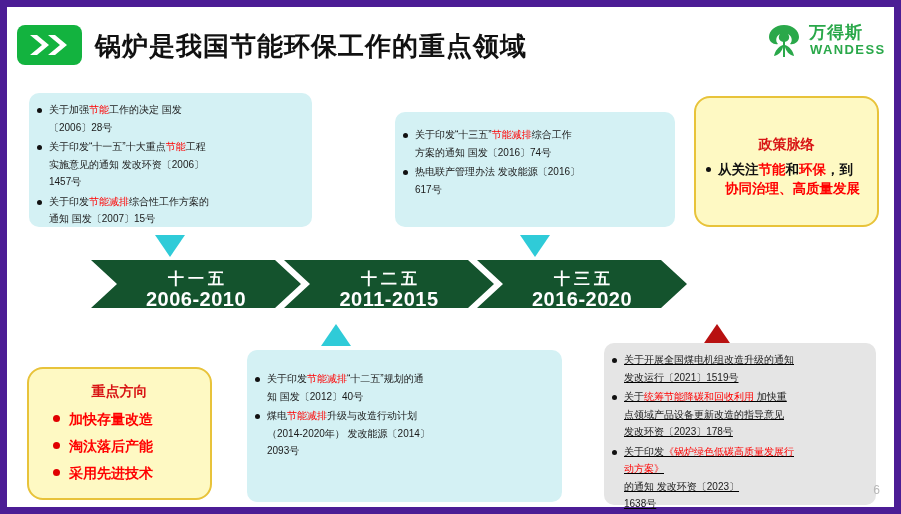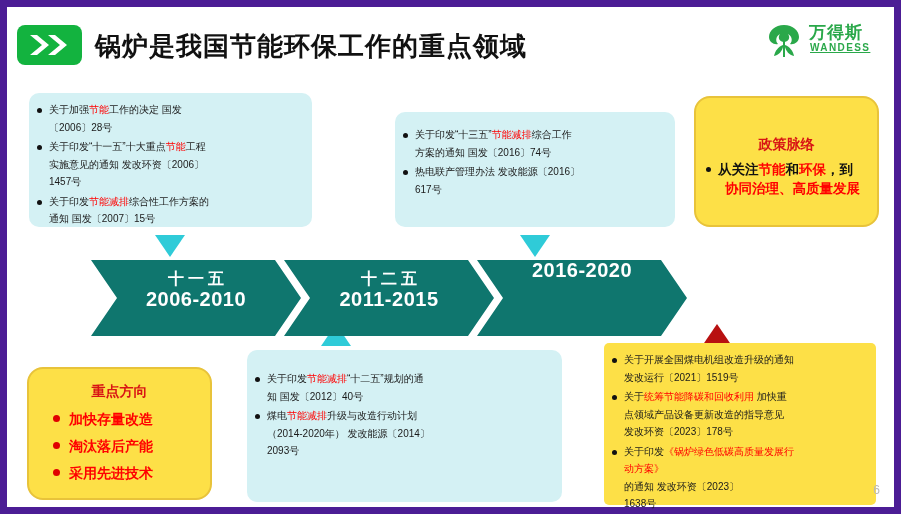--- a/index.html
+++ b/index.html
@@ -29,29 +29,29 @@
   }
   #logo{position:absolute;right:14px;top:14px;width:130px;height:40px;}
   #logo-mark{position:absolute;left:0;top:2px;}
   #logo-cn{
     position:absolute;left:45px;top:0px;
     font-size:17px;font-weight:bold;color:#2aa martian;
     color:#2aa84a;letter-spacing:1px;white-space:nowrap;
   }
   #logo-en{
     position:absolute;left:46px;top:21px;
-    font-size:10px;font-weight:bold;color:#2aa84a;
-    letter-spacing:1.4px;white-space:nowrap;text-decoration:underline;
+    font-size:13px;font-weight:bold;color:#2aa84a;
+    letter-spacing:1.4px;white-space:nowrap;
   }
 
   
   .box{position:absolute;box-sizing:border-box;}
   .box-cyan{background:#d4f1f4;border-radius:10px;}
-  .box-yellow{background:#fde047;border:2px solid #e8c33a;border-radius:16px;}
-  .box-pink{background:#fde047;border-radius:5px;}
+  .box-yellow{background:#fef9c3;border:2px solid #e8c33a;border-radius:16px;}
+  .box-pink{background:#e5e5e5;border-radius:10px;text-decoration:underline;}
 
   .bullets{margin:0;padding:0;list-style:none;}
   .bullets li{
     position:relative;padding-left:12px;margin-bottom:2px;
     font-size:10px;line-height:17.5px;color:#1a1a1a;
     text-align:justify;
   }
   .bullets li::before{
     content:"";position:absolute;left:0px;top:7px;
     width:5px;height:5px;border-radius:50%;background:#111111;
@@ -78,21 +78,21 @@
   }
   .yellow-para::before{
     content:"";position:absolute;left:0;top:7px;
     width:5px;height:5px;border-radius:50%;background:#111111;
   }
   .yellow-para .l2{display:block;text-align:center;color:#ff0000;}
 
   
   #timeline{position:absolute;left:0;top:253px;width:901px;height:62px;}
   .chev{
-    position:absolute;top:0;height:76px;background:#0f766e;
+    position:absolute;top:0;height:48px;background:#14532d;
     clip-path:polygon(0 0, calc(100% - 26px) 0, 100% 50%, calc(100% - 26px) 100%, 0 100%, 26px 50%);
     color:#ffffff;text-align:center;
   }
   .chev .c-name{
     font-size:16px;font-weight:bold;letter-spacing:4px;
     margin-top:9px;line-height:20px;text-indent:4px;
   }
   .chev .c-years{
     font-size:20px;font-weight:bold;letter-spacing:0.5px;line-height:20px;
   }
@@ -176,20 +176,21 @@
   <div id="timeline">
     <div class="chev" style="left:84px;width:210px;">
       <div class="c-name">十一五</div>
       <div class="c-years">2006-2010</div>
     </div>
     <div class="chev" style="left:277px;width:210px;">
       <div class="c-name">十二五</div>
       <div class="c-years">2011-2015</div>
     </div>
     <div class="chev" style="left:470px;width:210px;">
+      <div class="c-name">十三五</div>
       <div class="c-years">2016-2020</div>
     </div>
   </div>
 
   <div class="box box-yellow" style="left:20px;top:360px;width:185px;height:133px;padding:0 0;">
     <div class="panel-title" style="margin-top:14px;">重点方向</div>
     <ul class="yellow-list">
         <li>加快存量改造</li>
         <li>淘汰落后产能</li>
         <li>采用先进技术</li>

